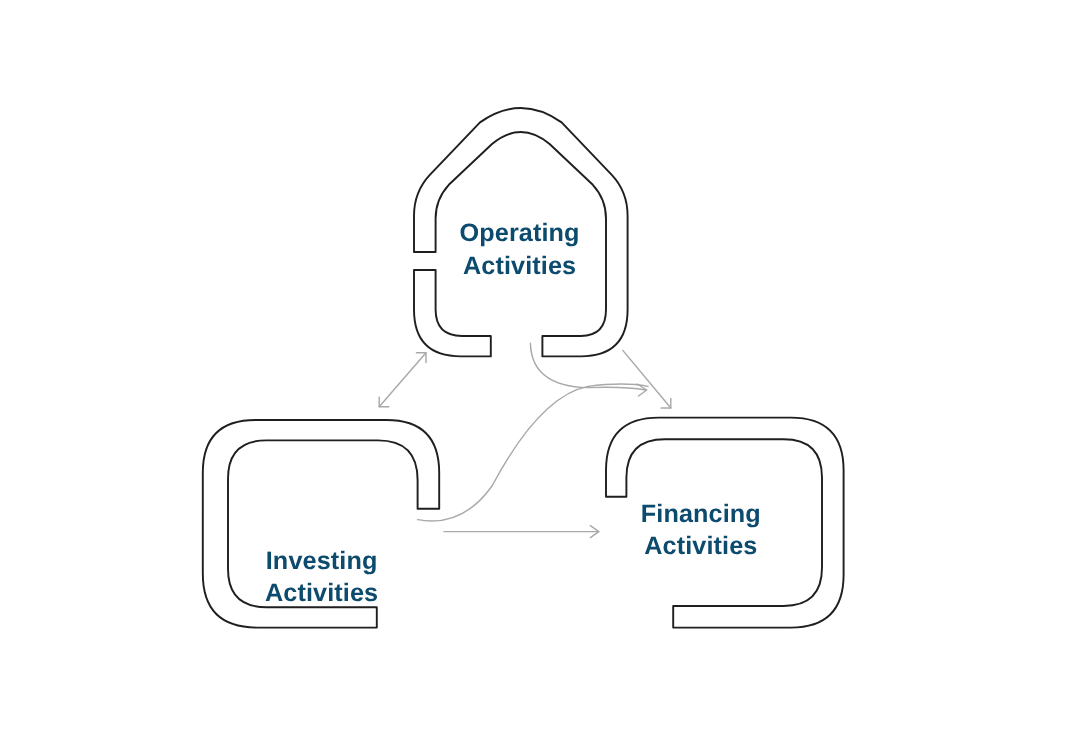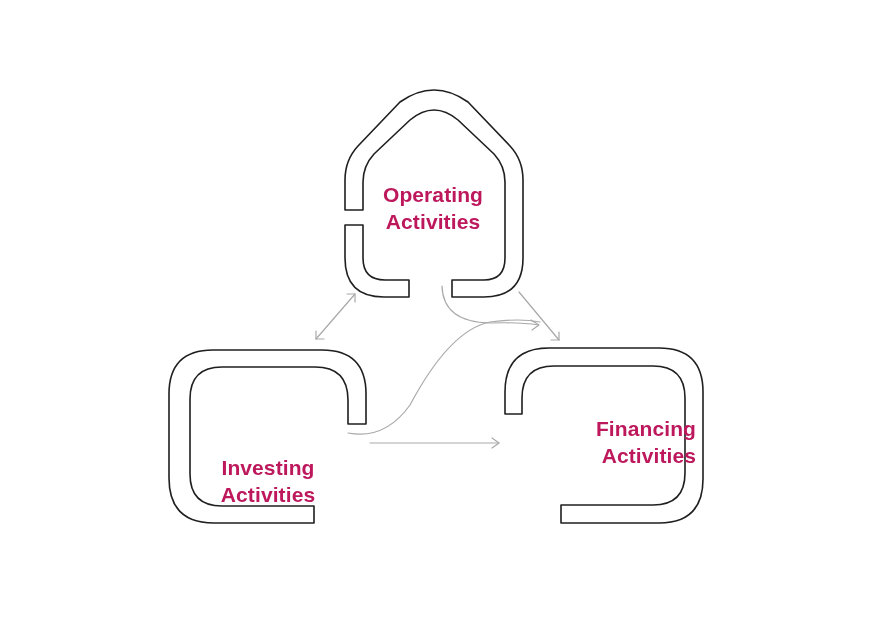--- a/index.html
+++ b/index.html
@@ -39,27 +39,27 @@
       stroke-width: 1.2;
       stroke-linecap: round;
       stroke-linejoin: round;
     }
     .label {
       position: absolute;
       text-align: center;
       font-weight: bold;
       font-size: 21px;
       line-height: 27px;
-      color: #be185d;
+      color: #0c4a6e;
       letter-spacing: 0.1px;
     }
     .label span { display: block; white-space: nowrap; }
     #lbl-operating { left: 353px; top: 181px; width: 160px; }
     #lbl-investing { left: 188px; top: 418px; width: 160px; margin-top: 36px; }
-    #lbl-financing { left: 536px; top: 415px; width: 160px; text-align: right; }
+    #lbl-financing { left: 504px; top: 415px; width: 160px; }
   </style>
 </head>
 <body>
 
 <svg class="diagram" viewBox="0 0 888 622" xmlns="http://www.w3.org/2000/svg">
 
   <g>
 
     <path class="shape" d="M 345 210
          L 345 180

